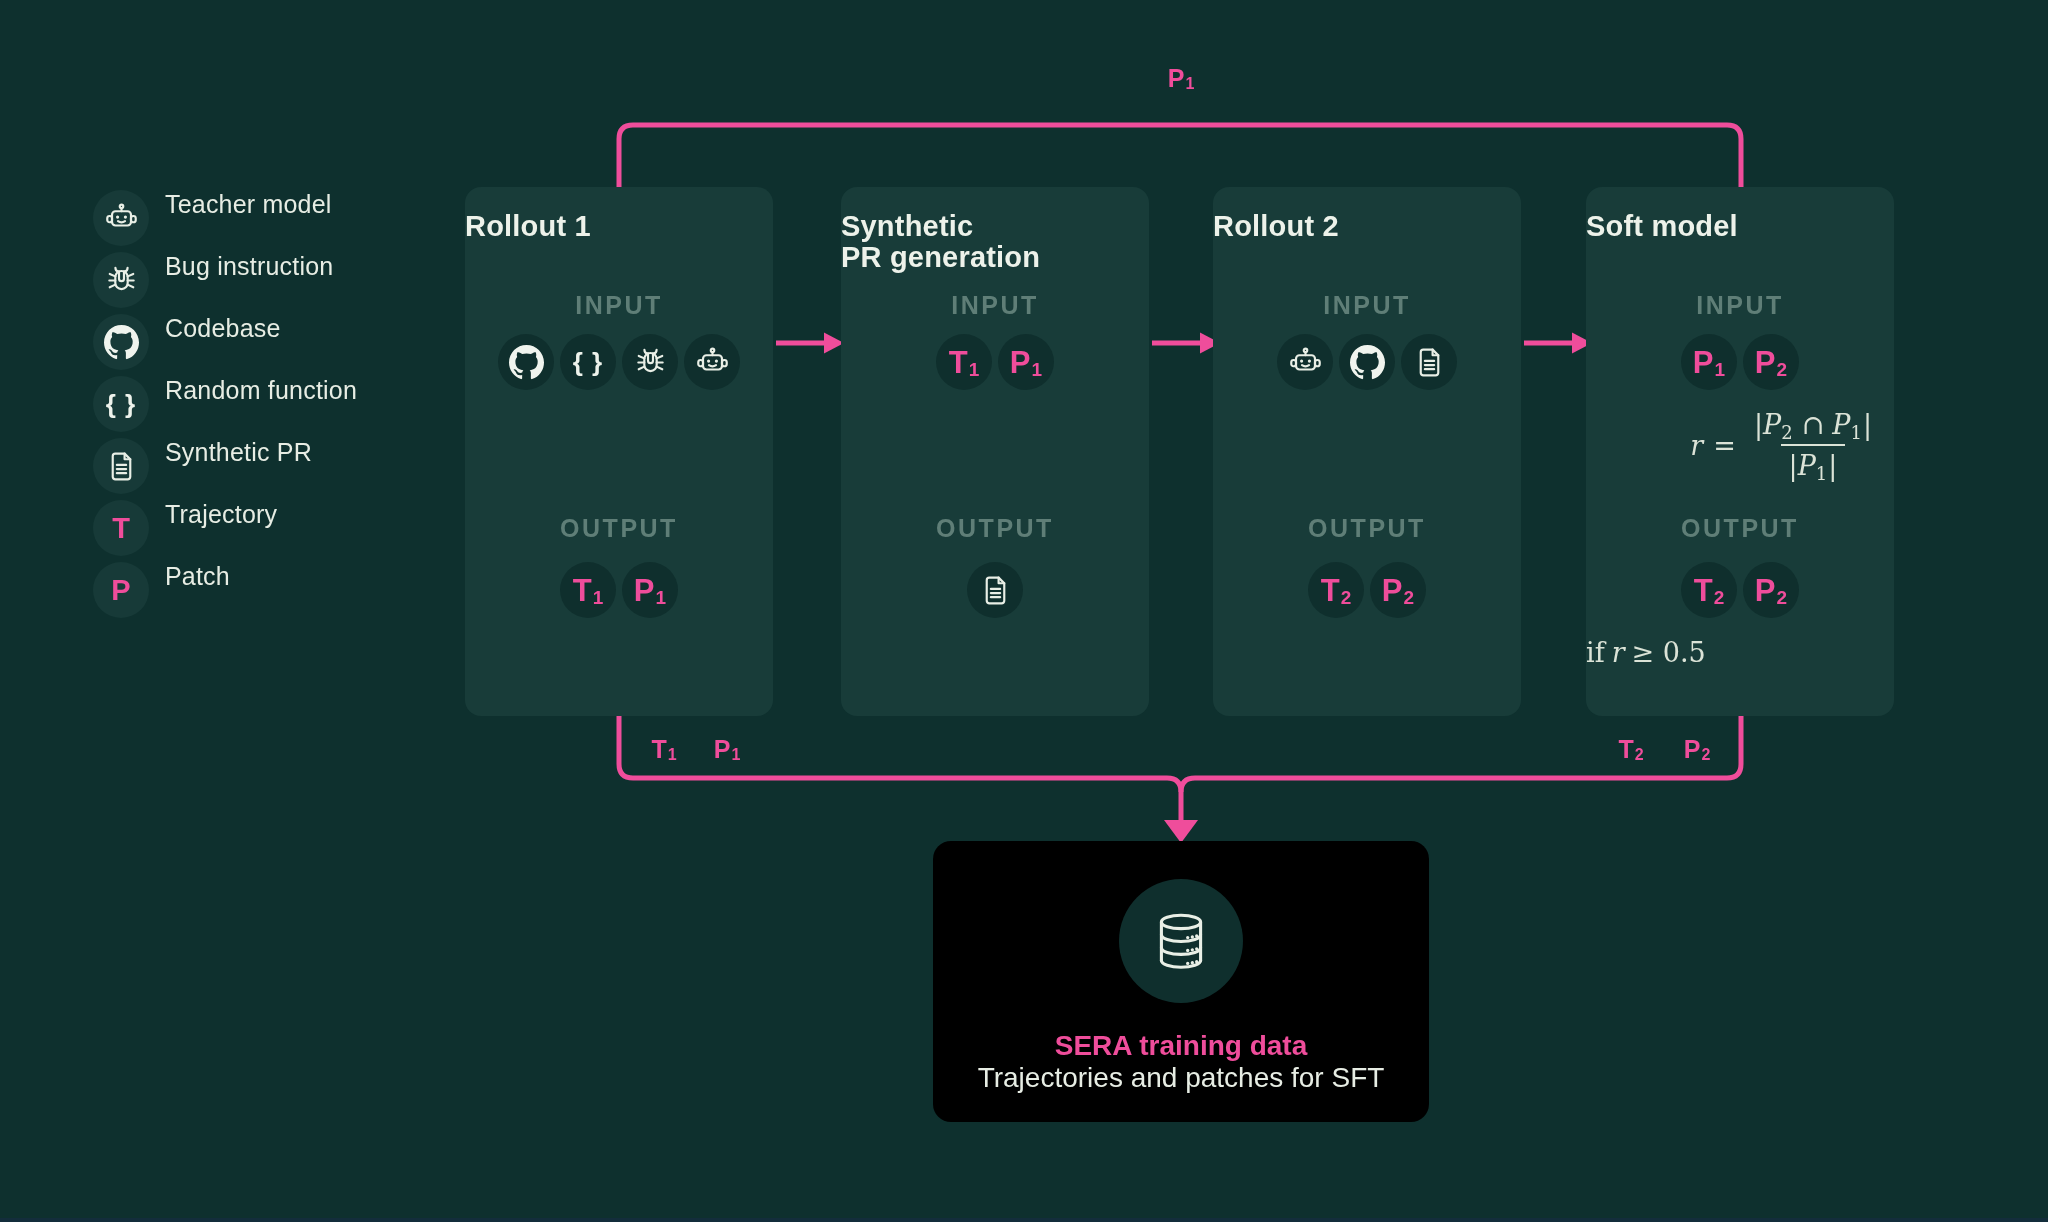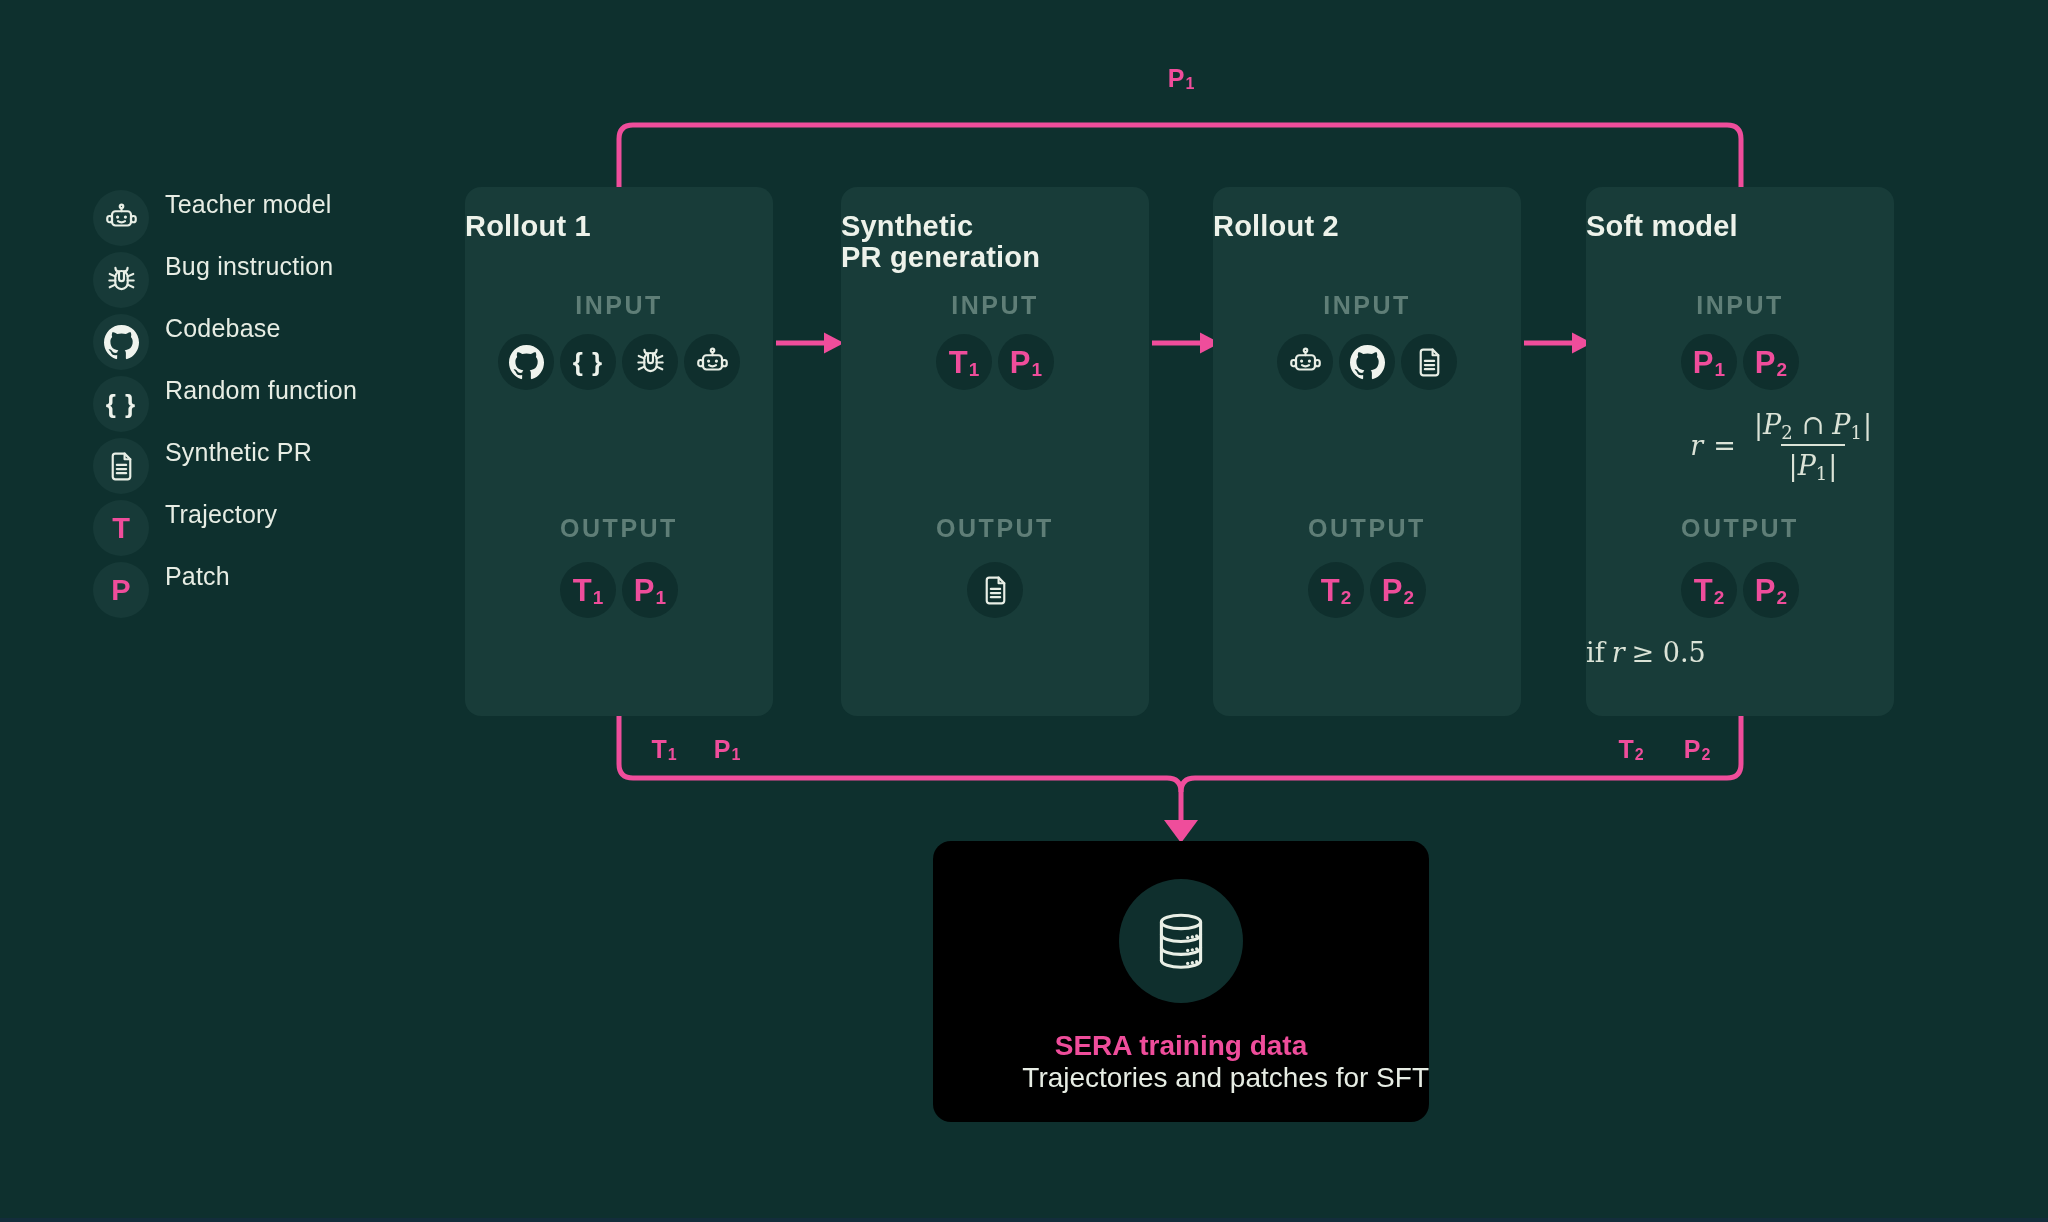--- a/index.html
+++ b/index.html
@@ -48,21 +48,21 @@
               color:#ef4d9b;font-weight:600;font-size:25px;line-height:1;}
   .conn-label .bsub{font-size:16px;top:2px;}
   
   .sink{position:absolute;left:933px;top:841px;width:496px;height:281px;background:#000000;
         border-radius:18px;z-index:2;}
   .db-circle{position:absolute;left:186px;top:38px;width:124px;height:124px;border-radius:50%;
              background:#0f2f2d;display:flex;align-items:center;justify-content:center;}
   .ic-db{width:66px;height:66px;display:block;}
   .sink-title{position:absolute;top:189px;left:0;right:0;text-align:center;color:#ef4d9b;
               font-size:28px;font-weight:700;line-height:32px;}
-  .sink-sub{position:absolute;top:221px;left:0;right:0;text-align:right;color:#e7ede4;
+  .sink-sub{position:absolute;top:221px;left:0;right:0;text-align:center;color:#e7ede4;
             font-size:28px;font-weight:400;line-height:32px;}
   .bottom-strip{position:absolute;left:0;bottom:0;width:100%;height:4px;background:#132d3b;z-index:4;}
 </style>
 </head>
 <body>
 
 <svg width="0" height="0" style="position:absolute" aria-hidden="true">
   <defs>
     <symbol id="i-robot" viewBox="0 0 32 32">
       <g fill="none" stroke="#e9efe6" stroke-width="2.1" stroke-linecap="round" stroke-linejoin="round">

